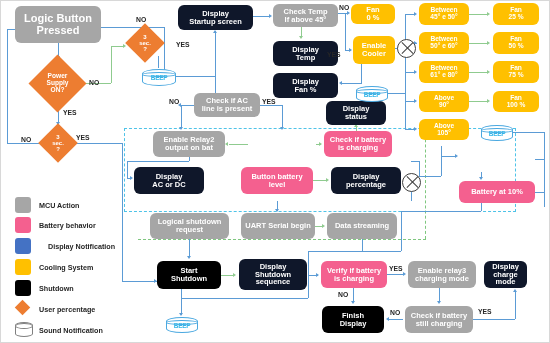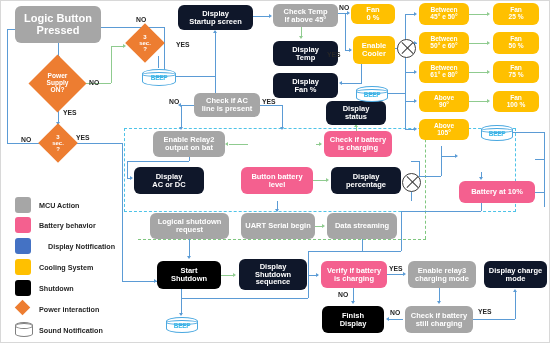--- a/index.html
+++ b/index.html
@@ -255,21 +255,21 @@
   <div class="node rounded disp med" style="left:238px;top:258px;width:68px;height:31px;">Display
 Shutdown
 sequence</div>
 
   <div class="node rounded batt med" style="left:320px;top:260px;width:66px;height:27px;">Verify if battery
 is charging</div>
 
   <div class="node rounded mcu med" style="left:407px;top:260px;width:68px;height:27px;">Enable relay3
 charging mode</div>
 
-  <div class="node rounded disp med" style="left:483px;top:260px;width:63px;height:27px;">Display charge
+  <div class="node rounded disp med" style="left:483px;top:260px;width:43px;height:27px;">Display charge
 mode</div>
 
   <div class="node rounded shut med" style="left:321px;top:305px;width:62px;height:27px;">Finish
 Display</div>
 
   <div class="node rounded mcu med" style="left:404px;top:305px;width:68px;height:27px;">Check if battery
 still charging</div>
 
   <div class="ln lnv" style="left:214px;top:30px;height:62px;"></div>
   <div class="arrow au" style="left:211.5px;top:29px;"></div>
@@ -438,18 +438,18 @@
   <div class="lg-sw" style="left:14px;top:237px;background:#4472c4;"></div>
   <div class="lg-txt" style="left:38px;top:241px;padding-left:9px;">Display Notification</div>
 
   <div class="lg-sw" style="left:14px;top:258px;background:#ffc000;"></div>
   <div class="lg-txt" style="left:38px;top:262px;">Cooling System</div>
 
   <div class="lg-sw" style="left:14px;top:279px;background:#000000;"></div>
   <div class="lg-txt" style="left:38px;top:283px;">Shutdown</div>
 
   <div class="lg-dia" style="left:16px;top:301px;"></div>
-  <div class="lg-txt" style="left:38px;top:304px;">Power interaction</div>
+  <div class="lg-txt" style="left:38px;top:304px;">User percentage</div>
 
   <div class="lg-cyl" style="left:14px;top:321px;"></div>
   <div class="lg-txt" style="left:38px;top:325px;">Sound Notification</div>
 
 </div>
 
 </body></html>

